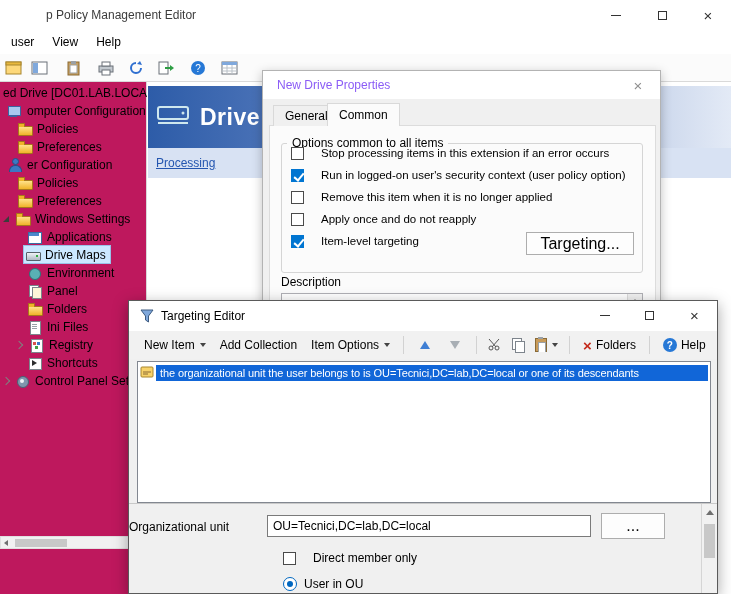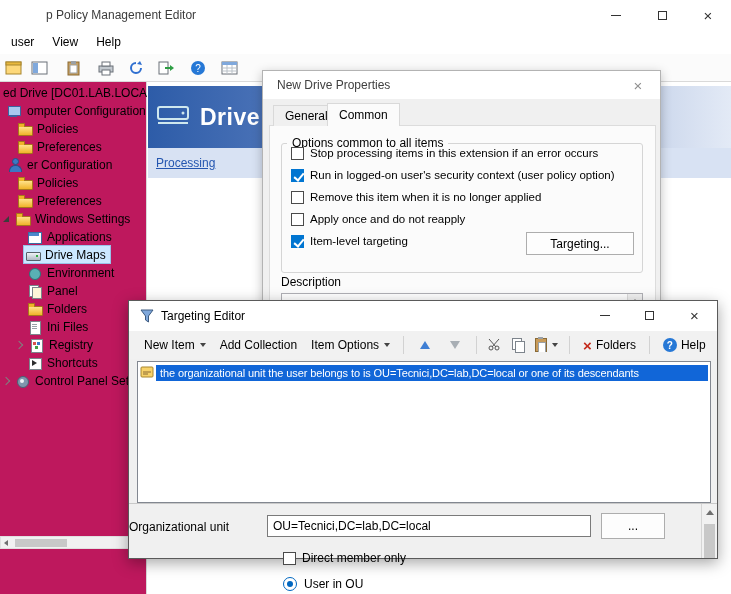--- a/index.html
+++ b/index.html
@@ -60,41 +60,41 @@
   
   .contentpane{position:absolute;left:148px;top:82px;right:0;bottom:0;background:#fff}
   .banner{position:absolute;left:0;top:4px;right:0;height:62px;background:linear-gradient(90deg,#2d5ca8 0%,#466fb5 18%,#93a9d4 55%,#e3eaf6 100%);display:flex;align-items:center;padding-left:8px}
   .banner-title{color:#fff;font-size:23px;font-weight:bold;margin-left:8px;letter-spacing:.5px}
   .procband{position:absolute;left:0;top:66px;right:0;height:30px;background:#d8e2f3;display:flex;align-items:center;padding-left:8px}
   .proclink{color:#2456b0;text-decoration:underline}
 
   
   .propdlg{position:absolute;left:262px;top:70px;width:399px;height:420px;background:#f0f0f0;border:1px solid #b3b3b3;box-shadow:0 3px 10px rgba(0,0,0,.25);z-index:5}
   .pd-titlebar{position:absolute;left:0;top:0;right:0;height:28px;background:#fff}
-  .pd-title{position:absolute;left:14px;line-height:28px;color:#404040;white-space:nowrap}
+  .pd-title{position:absolute;left:14px;line-height:28px;color:#8b5cf6;white-space:nowrap}
   .pd-close{position:absolute;right:0;top:0;width:44px;height:28px;display:flex;align-items:center;justify-content:center;color:#8f8f8f;font-size:15px}
   .pd-tab{position:absolute;height:21px;background:#f0f0f0;border:1px solid #d9d9d9;border-bottom:none;display:flex;align-items:center;justify-content:center;padding:0 11px;white-space:nowrap}
   .pd-tab.active{background:#fbfbfb;height:23px;z-index:2}
   .pd-panel{position:absolute;left:6px;top:54px;width:387px;height:360px;background:#fbfbfb;border:1px solid #dcdcdc}
   .gbox{position:absolute;left:18px;top:72px;width:362px;height:130px;border:1px solid #d5d5d5;border-radius:3px}
   .gbox-legend{position:absolute;left:24px;top:65px;background:#fbfbfb;padding:0 5px;white-space:nowrap}
   .cbrow{position:absolute;left:28px;height:18px;display:flex;align-items:center}
   .cb{width:13px;height:13px;background:#fff;border:1px solid #4a4a4a;position:relative;flex:none}
   .cb.checked{background:#0075d1;border-color:#0075d1}
   .cb.checked::after{content:"";position:absolute;left:4px;top:1px;width:4px;height:8px;border:solid #fff;border-width:0 2px 2px 0;transform:rotate(40deg)}
-  .cbl{margin-left:6px;white-space:nowrap;font-size:11.5px}
-  .btn{display:flex;align-items:center;justify-content:center;background:#fdfdfd;border:1px solid #adadad;font-size:12px}
+  .cbl{margin-left:17px;white-space:nowrap;font-size:11.5px}
+  .btn{display:flex;align-items:center;justify-content:center;background:#fdfdfd;border:1px solid #adadad;font-size:16px}
   .pd-targeting{position:absolute;left:263px;top:161px;width:108px;height:23px}
   .pd-desc-label{position:absolute;left:18px;top:204px}
   .pd-descbox{position:absolute;left:18px;top:222px;width:362px;height:90px;background:#fff;border:1px solid #b0b0b5}
   .vsb{position:absolute;right:0;top:0;width:15px;bottom:0;background:#f1f1f1;border-left:1px solid #dcdcdc}
   .vsb::before{content:"";position:absolute;left:3px;top:5px;width:0;height:0;border-left:4px solid transparent;border-right:4px solid transparent;border-bottom:5px solid #6f6f6f}
 
   
-  .tgtdlg{position:absolute;left:128px;top:300px;width:590px;height:259px;background:#f0f0f0;border:1px solid #5a5a5a;box-shadow:0 4px 14px rgba(0,0,0,.35);z-index:9}
+  .tgtdlg{position:absolute;left:128px;top:300px;width:590px;height:294px;background:#f0f0f0;border:1px solid #5a5a5a;box-shadow:0 4px 14px rgba(0,0,0,.35);z-index:9}
   .td-titlebar{position:absolute;left:0;top:0;right:0;height:30px;background:#fff}
   .td-funnel{position:absolute;left:10px;top:7px}
   .td-title{position:absolute;left:32px;line-height:30px;color:#000;white-space:nowrap}
   .td-cap{position:absolute;top:0;width:45px;height:29px;display:flex;align-items:center;justify-content:center}
   .td-toolbar{position:absolute;left:0;top:30px;right:0;height:28px;background:#f1f1f1;display:flex;align-items:center;padding-left:8px}
   .tbtn{display:flex;align-items:center;padding:4px 7px;white-space:nowrap}
   .dd{width:0;height:0;border-left:3px solid transparent;border-right:3px solid transparent;border-top:4px solid #444;margin-left:5px}
   .tsep{width:1px;height:18px;background:#d2d2d2;margin:0 6px;flex:none}
   .arr-up{width:0;height:0;border-left:5px solid transparent;border-right:5px solid transparent;border-bottom:8px solid #3f7fd4;margin:0 5px}
   .arr-down{width:0;height:0;border-left:5px solid transparent;border-right:5px solid transparent;border-top:8px solid #a8aeb4;margin:0 5px}

